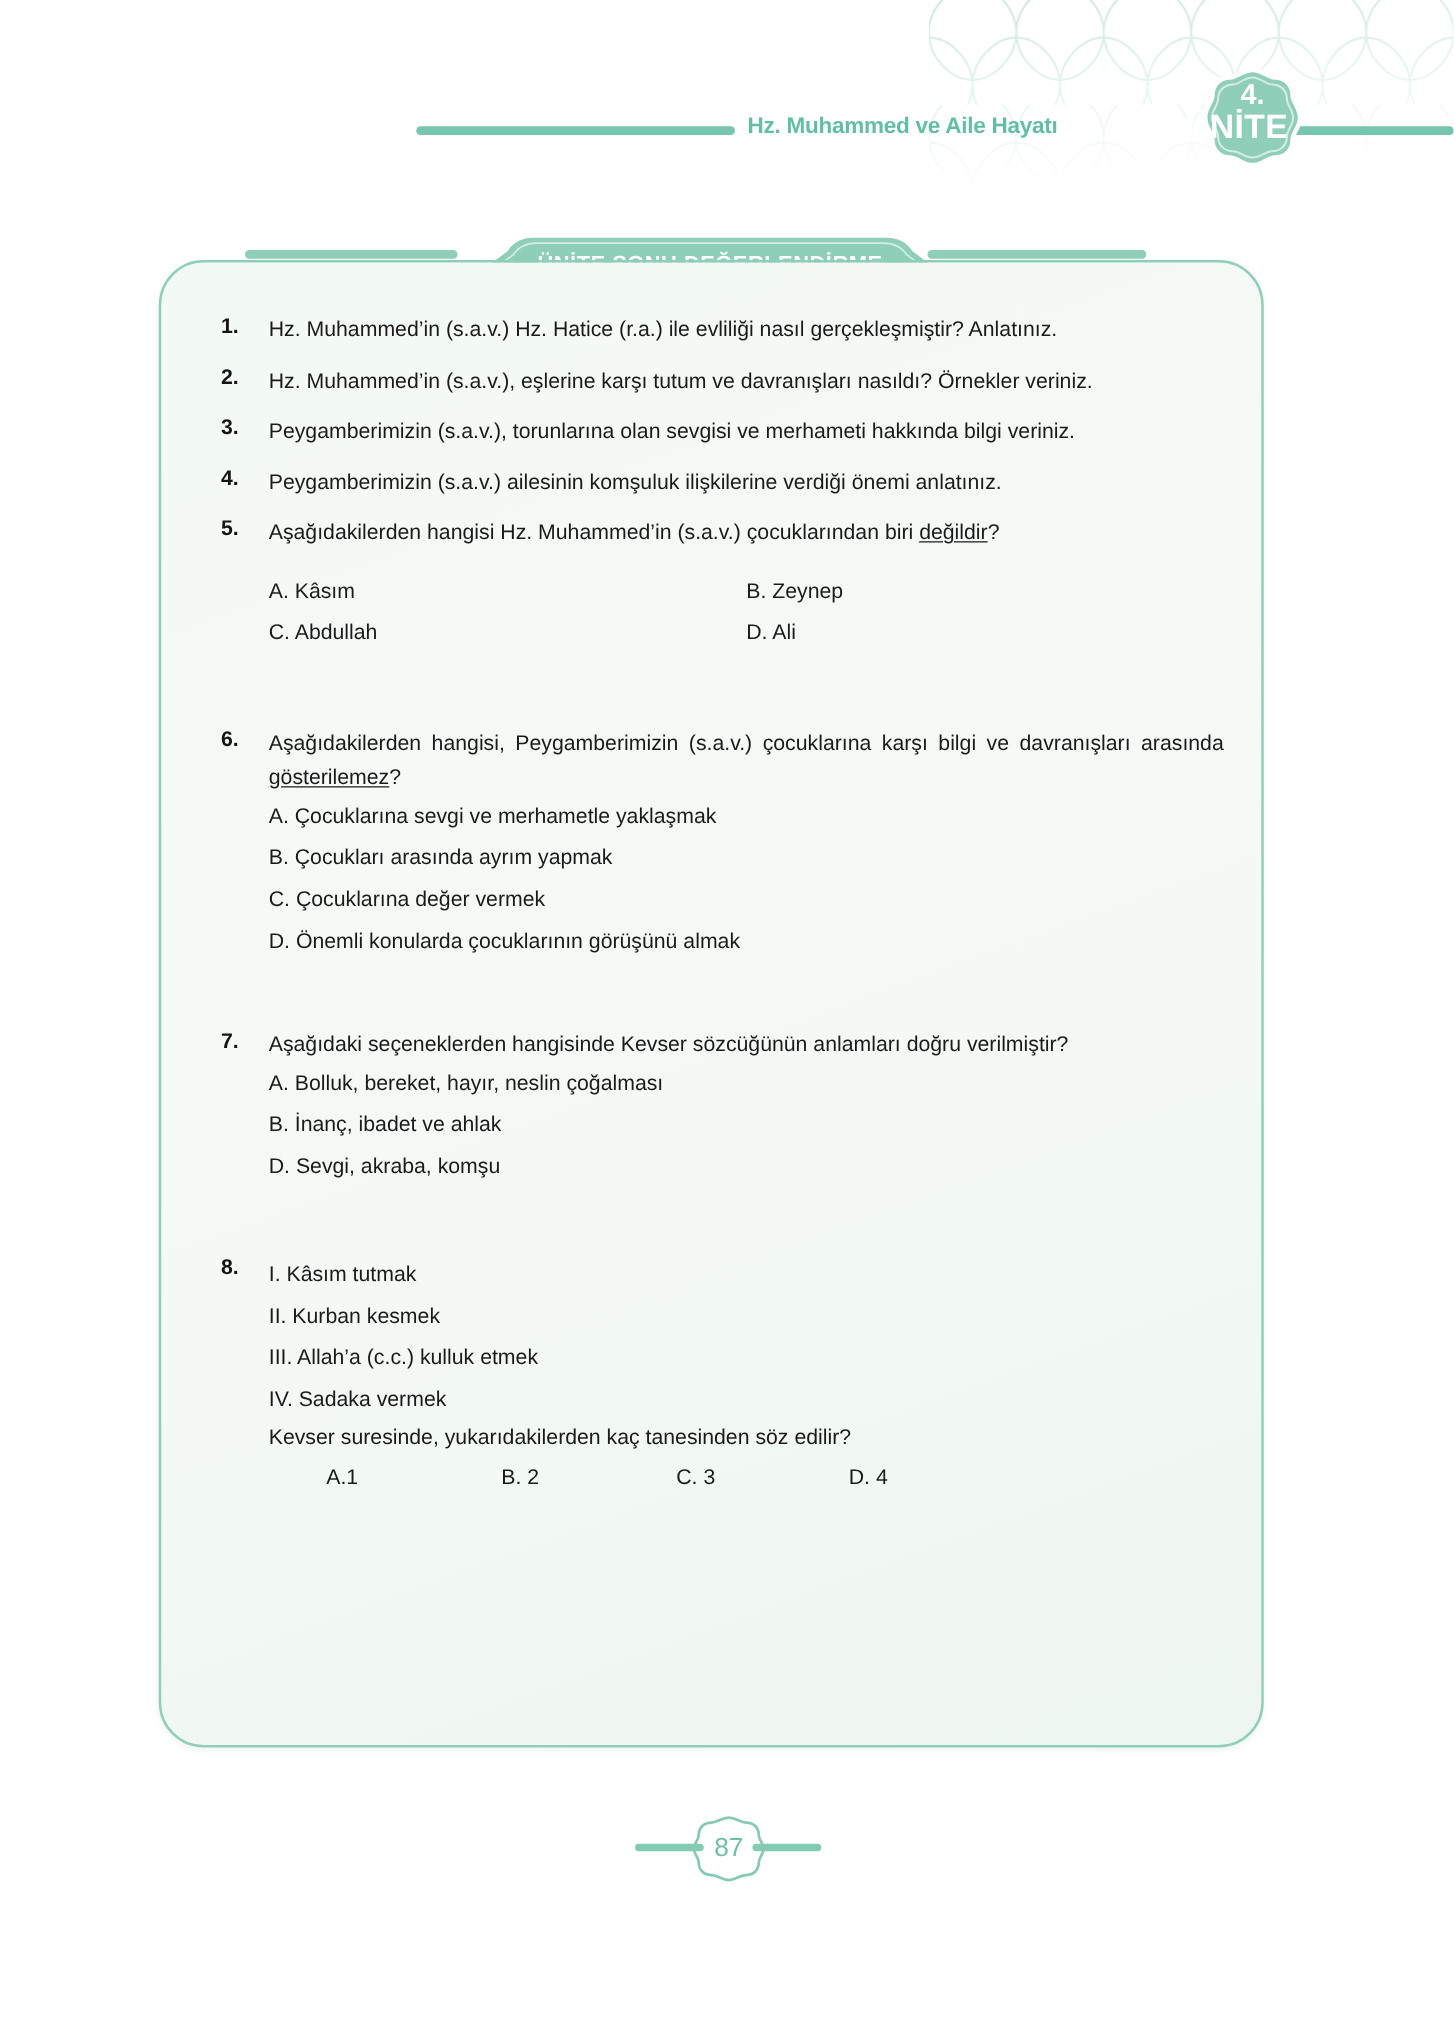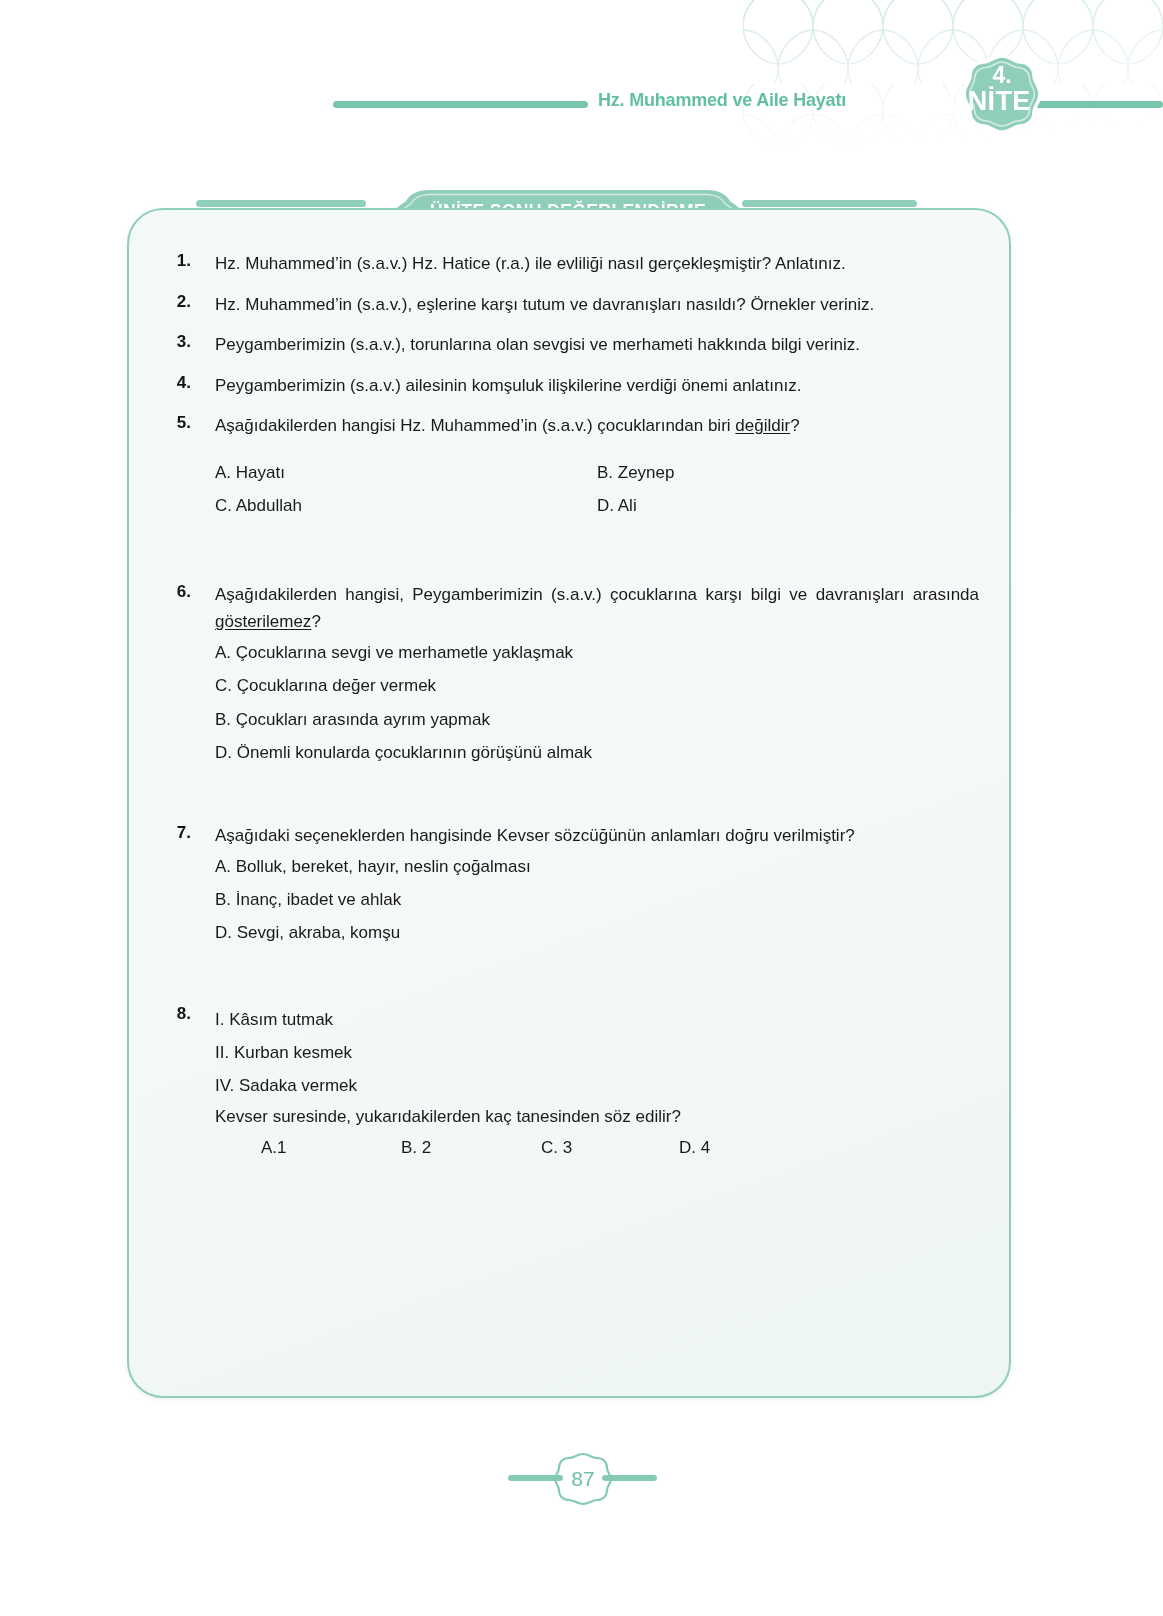--- a/index.html
+++ b/index.html
@@ -408,38 +408,38 @@
     <div class="q-body">
       <div class="q-text">Peygamberimizin (s.a.v.) ailesinin komşuluk ilişkilerine verdiği önemi anlatınız.</div>
     </div>
   </div>
 
   <div class="q">
     <div class="q-num">5.</div>
     <div class="q-body">
       <div class="q-text"><span>Aşağıdakilerden  hangisi Hz. Muhammed’in (s.a.v.) çocuklarından biri </span><u>değildir</u><span>?</span></div>
       <div class="opts-2col">
-        <div class="opt">A. Hayatı</div>
+        <div class="opt">A. Kâsım</div>
         <div class="opt">B. Zeynep</div>
         <div class="opt">C. Abdullah</div>
         <div class="opt">D. Ali</div>
       </div>
     </div>
   </div>
 
   <div class="gap-lg"></div>
 
   <div class="q">
     <div class="q-num">6.</div>
     <div class="q-body">
       <div class="q-text justify"><span>Aşağıdakilerden hangisi, Peygamberimizin (s.a.v.) çocuklarına karşı bilgi ve davranışları arasında </span><u>gösterilemez</u><span>?</span></div>
       <div class="opts-stack">
         <div class="opt">A. Çocuklarına sevgi ve merhametle yaklaşmak</div>
+        <div class="opt">B. Çocukları arasında ayrım yapmak</div>
         <div class="opt">C. Çocuklarına değer vermek</div>
-        <div class="opt">B. Çocukları arasında ayrım yapmak</div>
         <div class="opt">D. Önemli konularda çocuklarının görüşünü almak</div>
       </div>
     </div>
   </div>
 
   <div class="gap-md"></div>
 
   <div class="q">
     <div class="q-num">7.</div>
     <div class="q-body">
@@ -453,20 +453,21 @@
   </div>
 
   <div class="gap-md"></div>
 
   <div class="q">
     <div class="q-num">8.</div>
     <div class="q-body">
       <div class="roman">
         <div class="opt">I. Kâsım tutmak</div>
         <div class="opt">II. Kurban kesmek</div>
+        <div class="opt">III. Allah’a (c.c.) kulluk etmek</div>
         <div class="opt">IV. Sadaka vermek</div>
       </div>
       <div class="q-text">Kevser suresinde, yukarıdakilerden kaç tanesinden söz edilir?</div>
       <div class="opts-row">
         <div class="opt">A.1</div>
         <div class="opt">B. 2</div>
         <div class="opt">C. 3</div>
         <div class="opt">D. 4</div>
       </div>
     </div>

